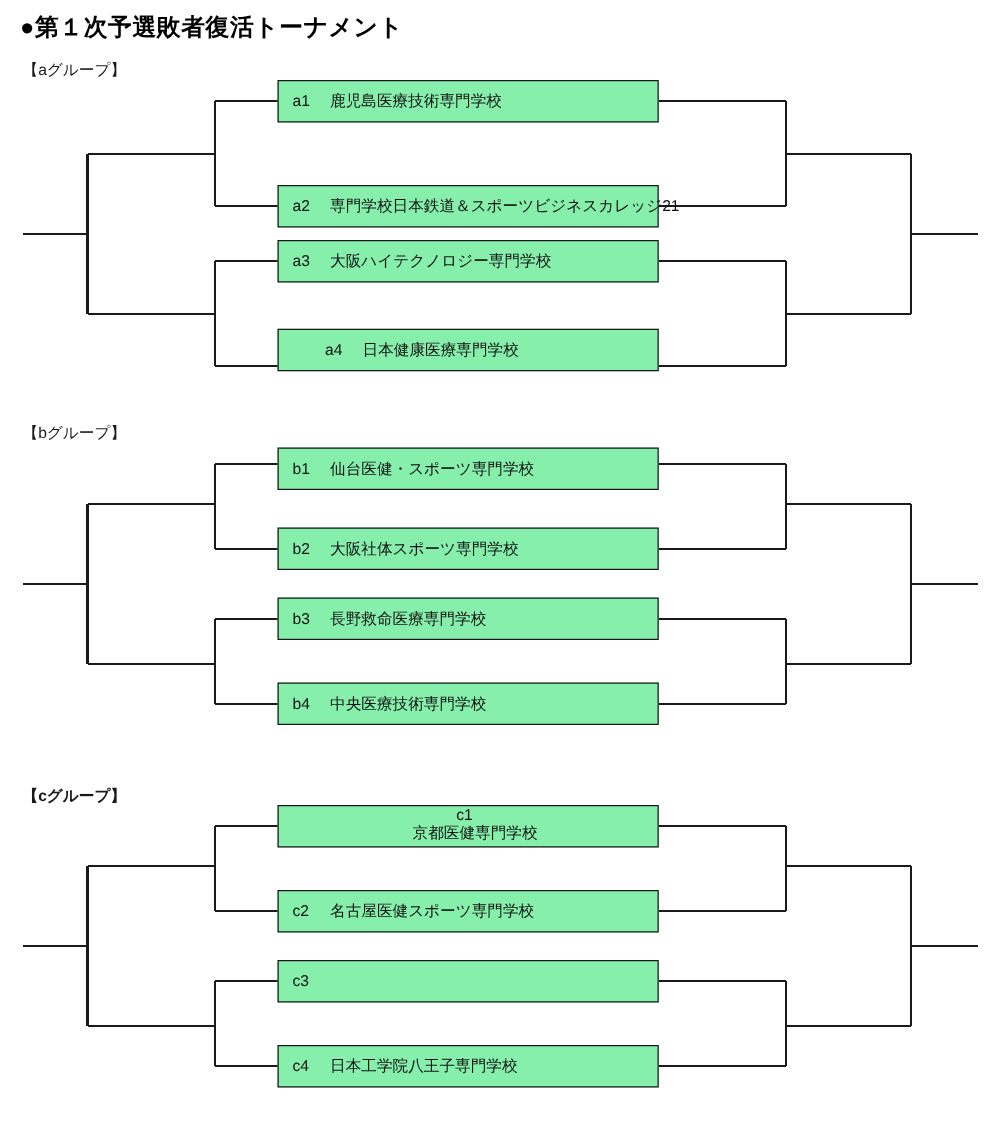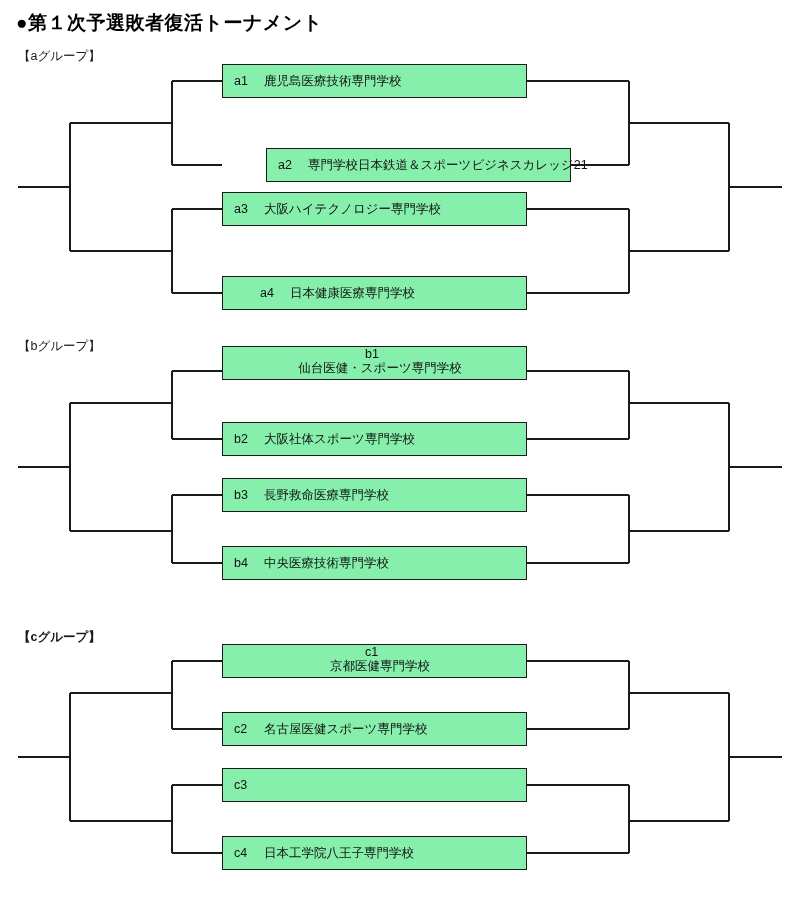--- a/index.html
+++ b/index.html
@@ -107,29 +107,29 @@
         <line x1="629" y1="75" x2="729" y2="75"></line>
         <line x1="629" y1="203" x2="729" y2="203"></line>
         <line x1="729" y1="75" x2="729" y2="203"></line>
         <line x1="729" y1="139" x2="782" y2="139"></line>
       </g>
     </svg>
     <div class="team-box" style="left:222px; top:16px;">
       <span class="team-code">a1</span>
       <span class="team-name">鹿児島医療技術専門学校</span>
     </div>
-    <div class="team-box" style="left:222px; top:100px;margin-left:44px;">
+    <div class="team-box" style="left:222px; top:100px;">
       <span class="team-code">a2</span>
       <span class="team-name">専門学校日本鉄道＆スポーツビジネスカレッジ21</span>
     </div>
     <div class="team-box" style="left:222px; top:144px;">
       <span class="team-code">a3</span>
       <span class="team-name">大阪ハイテクノロジー専門学校</span>
     </div>
-    <div class="team-box" style="left:222px; top:228px;padding-left:37px;">
+    <div class="team-box" style="left:222px; top:215px;padding-left:37px;">
       <span class="team-code">a4</span>
       <span class="team-name">日本健康医療専門学校</span>
     </div>
   </div>
 
   <div class="group" style="top:338px;">
     <div class="group-label" style="top:0px;">【bグループ】</div>
     <svg class="bracket-lines" viewBox="0 0 800 250" preserveAspectRatio="none" style="top:0px;">
       <g stroke="#1a1a1a" stroke-width="1.8" fill="none" shape-rendering="crispEdges">
         <line x1="18" y1="129" x2="70" y2="129"></line>
@@ -147,21 +147,21 @@
         <line x1="527" y1="157" x2="629" y2="157"></line>
         <line x1="527" y1="225" x2="629" y2="225"></line>
         <line x1="629" y1="33" x2="629" y2="101"></line>
         <line x1="629" y1="157" x2="629" y2="225"></line>
         <line x1="629" y1="65" x2="729" y2="65"></line>
         <line x1="629" y1="193" x2="729" y2="193"></line>
         <line x1="729" y1="65" x2="729" y2="193"></line>
         <line x1="729" y1="129" x2="782" y2="129"></line>
       </g>
     </svg>
-    <div class="team-box" style="left:222px; top:8px;flex-direction:column;">
+    <div class="team-box" style="left:222px; top:20px;">
       <span class="team-code">b1</span>
       <span class="team-name">仙台医健・スポーツ専門学校</span>
     </div>
     <div class="team-box" style="left:222px; top:84px;">
       <span class="team-code">b2</span>
       <span class="team-name">大阪社体スポーツ専門学校</span>
     </div>
     <div class="team-box" style="left:222px; top:140px;">
       <span class="team-code">b3</span>
       <span class="team-name">長野救命医療専門学校</span>

